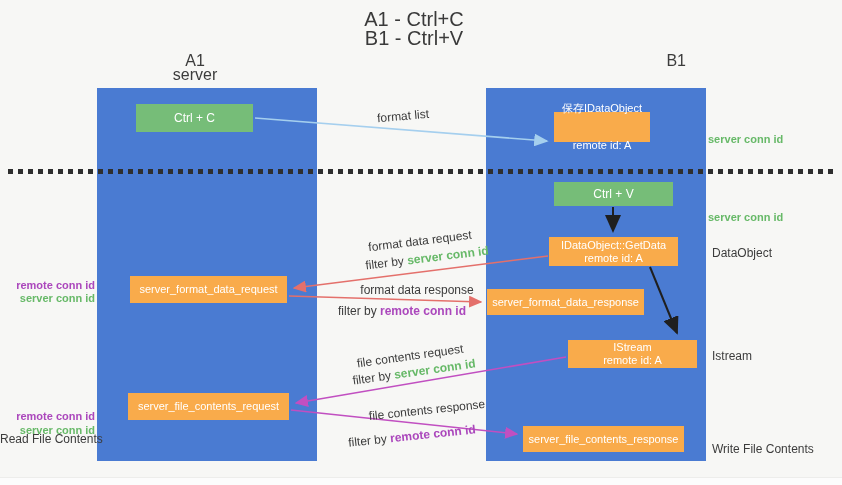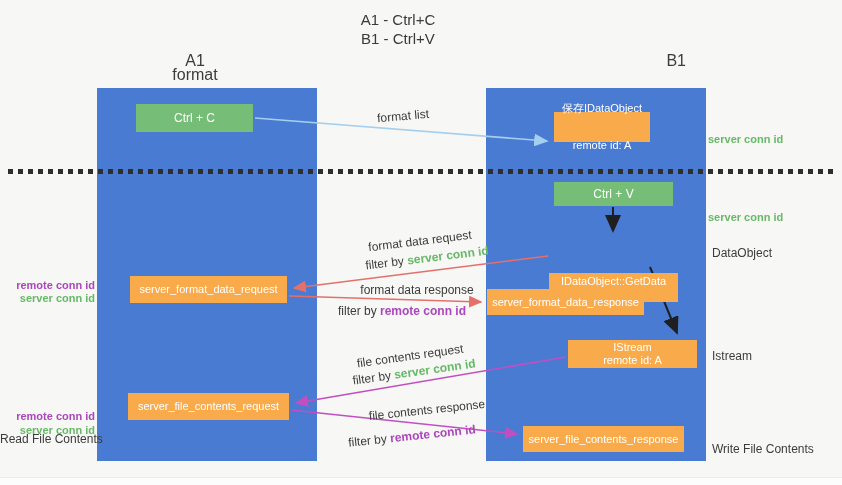--- a/index.html
+++ b/index.html
@@ -1,22 +1,22 @@
 <!DOCTYPE html>
 <html><head>
 <meta charset="utf-8">
 <style>
   * { margin: 0; padding: 0; box-sizing: border-box; }
   html, body { width: 842px; height: 485px; }
   body { font-family: "Liberation Sans", "DejaVu Sans", sans-serif; background: #f7f7f5; }
   .canvas { position: relative; width: 842px; height: 485px; overflow: hidden; background: #f7f7f5; }
   .bottom-strip { position: absolute; left: 0; top: 477px; width: 842px; height: 8px; background: #fcfcfc; border-top: 1px solid #ededeb; }
 
-  .title { position: absolute; left: 293px; top: 10px; width: 210px; text-align: center;
-           font-size: 15px; line-height: 19px; color: #3a3a3a; }
+  .title { position: absolute; left: 309px; top: 10px; width: 210px; text-align: center;
+           font-size: 20px; line-height: 19px; color: #3a3a3a; }
 
   .col-header { position: absolute; width: 140px; text-align: center; font-size: 16px; line-height: 14px; color: #3c3c3c; }
   .col-header.left  { left: 125px; top: 54px; }
   .col-header.right { left: 546px; top: 54px; text-align: right; }
 
   .column { position: absolute; top: 88px; width: 220px; height: 373px; background: #4a7bd2; z-index: 1; }
   .column.left  { left: 97px; }
   .column.right { left: 486px; }
 
   .dotted-line { position: absolute; left: 8px; top: 169px; width: 828px; height: 5px; z-index: 5;
@@ -24,21 +24,21 @@
 
   .box { position: absolute; z-index: 3; display: flex; flex-direction: column; align-items: center;
          justify-content: center; color: #ffffff; font-size: 11px; line-height: 13px; text-align: center; }
   .box span { display: block; }
   .box.green  { background: #76bd78; }
   .box.orange { background: #f9ab4b; }
 
   .box.ctrl-c   { left: 136px; top: 104px; width: 117px; height: 28px; font-size: 12px; }
   .box.save-obj { left: 554px; top: 112px; width: 96px; height: 30px; gap: 24px; }
   .box.ctrl-v   { left: 554px; top: 182px; width: 119px; height: 24px; font-size: 12px; }
-  .box.getdata  { left: 549px; top: 237px; width: 129px; height: 29px; margin-top: 36px; }
+  .box.getdata  { left: 549px; top: 237px; width: 129px; height: 29px; }
   .box.fmt-req  { left: 130px; top: 276px; width: 157px; height: 27px; }
   .box.fmt-res  { left: 487px; top: 289px; width: 157px; height: 26px; }
   .box.istream  { left: 568px; top: 340px; width: 129px; height: 28px; }
   .box.file-req { left: 128px; top: 393px; width: 161px; height: 27px; }
   .box.file-res { left: 523px; top: 426px; width: 161px; height: 26px; }
 
   .side-label { position: absolute; z-index: 4; font-size: 12px; color: #3c3c3c; white-space: nowrap; }
   .side-label.green  { color: #67b968; font-weight: bold; font-size: 11px; }
   .side-label.purple { color: #ab47bc; font-weight: bold; font-size: 11px; }
   .right-align { width: 95px; left: 0; text-align: right; }
@@ -76,21 +76,21 @@
 
 <div class="canvas">
 
   <div class="title">
     <div>A1 - Ctrl+C</div>
     <div>B1 - Ctrl+V</div>
   </div>
 
   <div class="col-header left">
     <div>A1</div>
-    <div>format</div>
+    <div>server</div>
   </div>
   <div class="col-header right">
     <div>B1</div>
   </div>
 
   <div class="column left"></div>
   <div class="column right"></div>
 
   <div class="dotted-line"></div>
 

